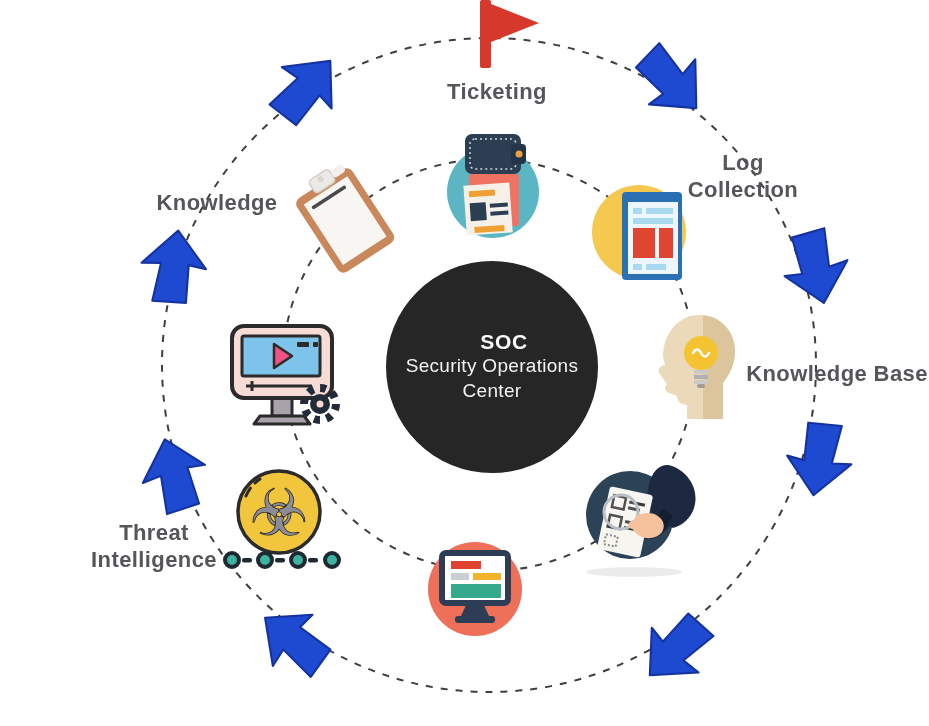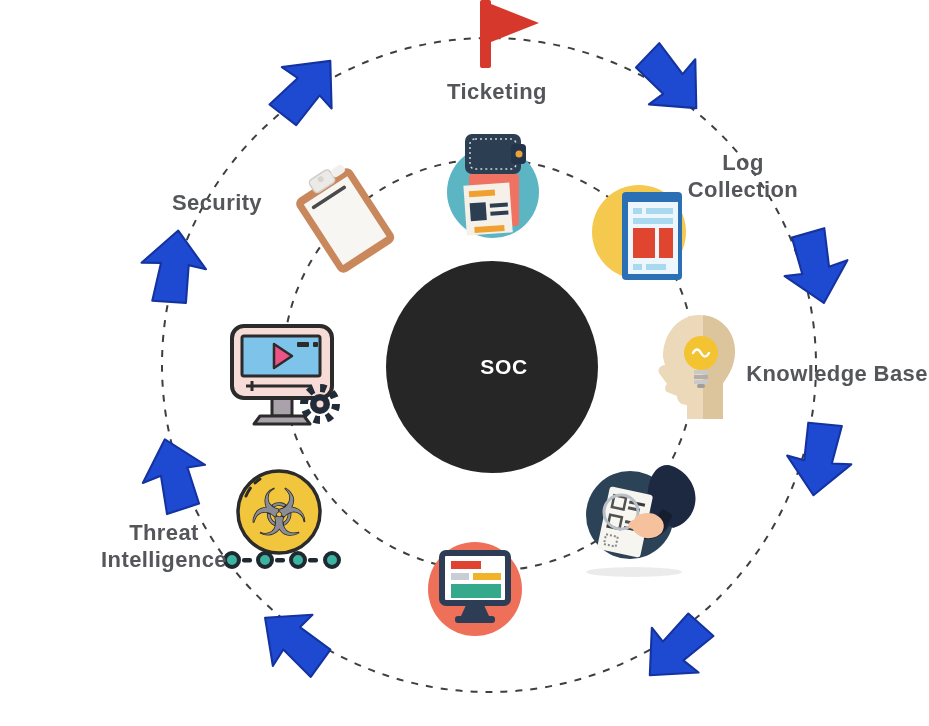--- a/index.html
+++ b/index.html
@@ -29,20 +29,21 @@
 
 <div class="canvas">
 
   <svg class="rings" width="929" height="726">
     <circle cx="489" cy="365" r="327" fill="none" stroke="#3f3f3f" stroke-width="2" stroke-dasharray="7 8"></circle>
     <circle cx="489" cy="365" r="206" fill="none" stroke="#3f3f3f" stroke-width="2" stroke-dasharray="7 8"></circle>
   </svg>
 
   <div class="center-circle">
     <div class="center-title">SOC</div>
+    <div class="center-subtitle">Security Operations Center</div>
   </div>
 
   <svg class="arrow" viewBox="0 0 100 100" style="left:263px;top:47px;transform:rotate(42deg)">
     <polygon points="50,5 89,46 68,44 71,89 31,92 35,46 12,49" fill="#1e4ad1" stroke="#1433a0" stroke-width="2.5" stroke-linejoin="round"></polygon>
   </svg>
   <svg class="arrow" viewBox="0 0 100 100" style="left:629px;top:38px;transform:rotate(138deg)">
     <polygon points="50,5 89,46 68,44 71,89 31,92 35,46 12,49" fill="#1e4ad1" stroke="#1433a0" stroke-width="2.5" stroke-linejoin="round"></polygon>
   </svg>
   <svg class="arrow" viewBox="0 0 100 100" style="left:774px;top:224px;transform:rotate(168deg)">
     <polygon points="50,5 89,46 68,44 71,89 31,92 35,46 12,49" fill="#1e4ad1" stroke="#1433a0" stroke-width="2.5" stroke-linejoin="round"></polygon>
@@ -185,17 +186,17 @@
       <rect x="53" y="5" width="24" height="15" rx="4" fill="#eceae6" stroke="#d0cdc8" stroke-width="1.5"></rect>
       <circle cx="65" cy="10" r="3" fill="#d8d5d0"></circle>
       <rect x="77" y="8" width="14" height="9" rx="4" fill="#f2f0ec"></rect>
     </g>
   </svg>
 
   <div class="node-label" style="left:497px;top:92px">Ticketing</div>
   <div class="node-label" style="left:837px;top:374px">Knowledge Base</div>
   <div class="node-label" style="left:743px;top:177px">Log
 Collection</div>
-  <div class="node-label" style="left:164px;top:547px">Threat
+  <div class="node-label" style="left:154px;top:547px">Threat
 Intelligence</div>
-  <div class="node-label" style="left:217px;top:203px">Security</div>
+  <div class="node-label" style="left:217px;top:203px">Knowledge</div>
 
 </div>
 
 </body></html>

